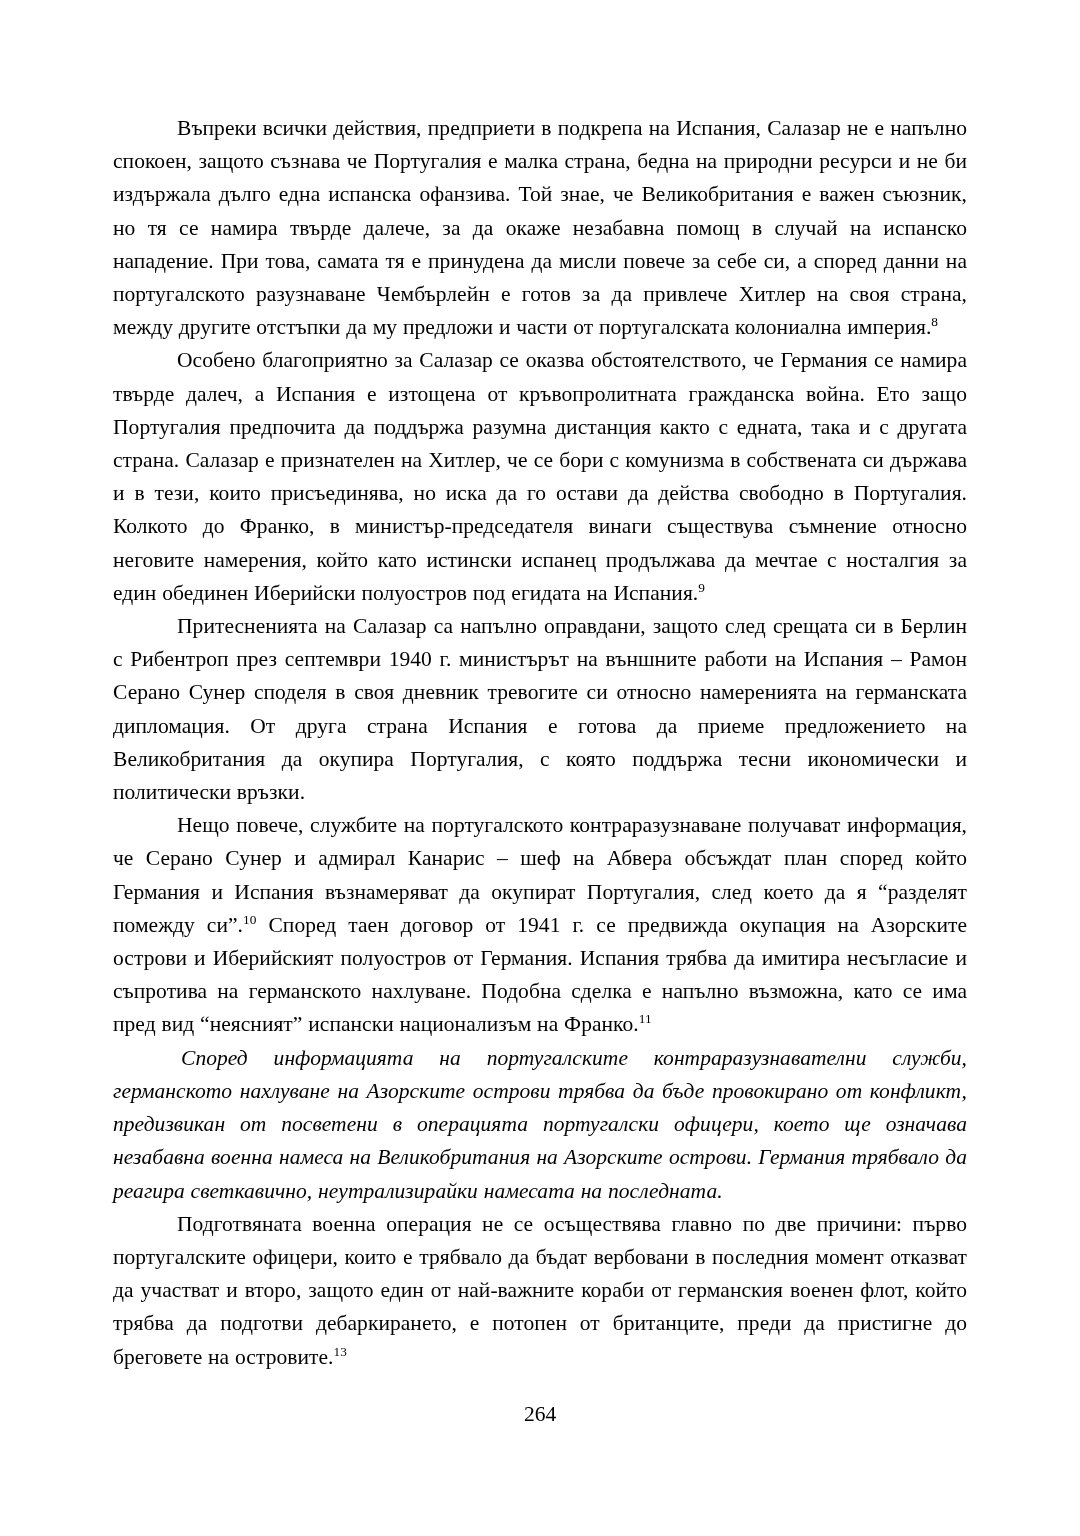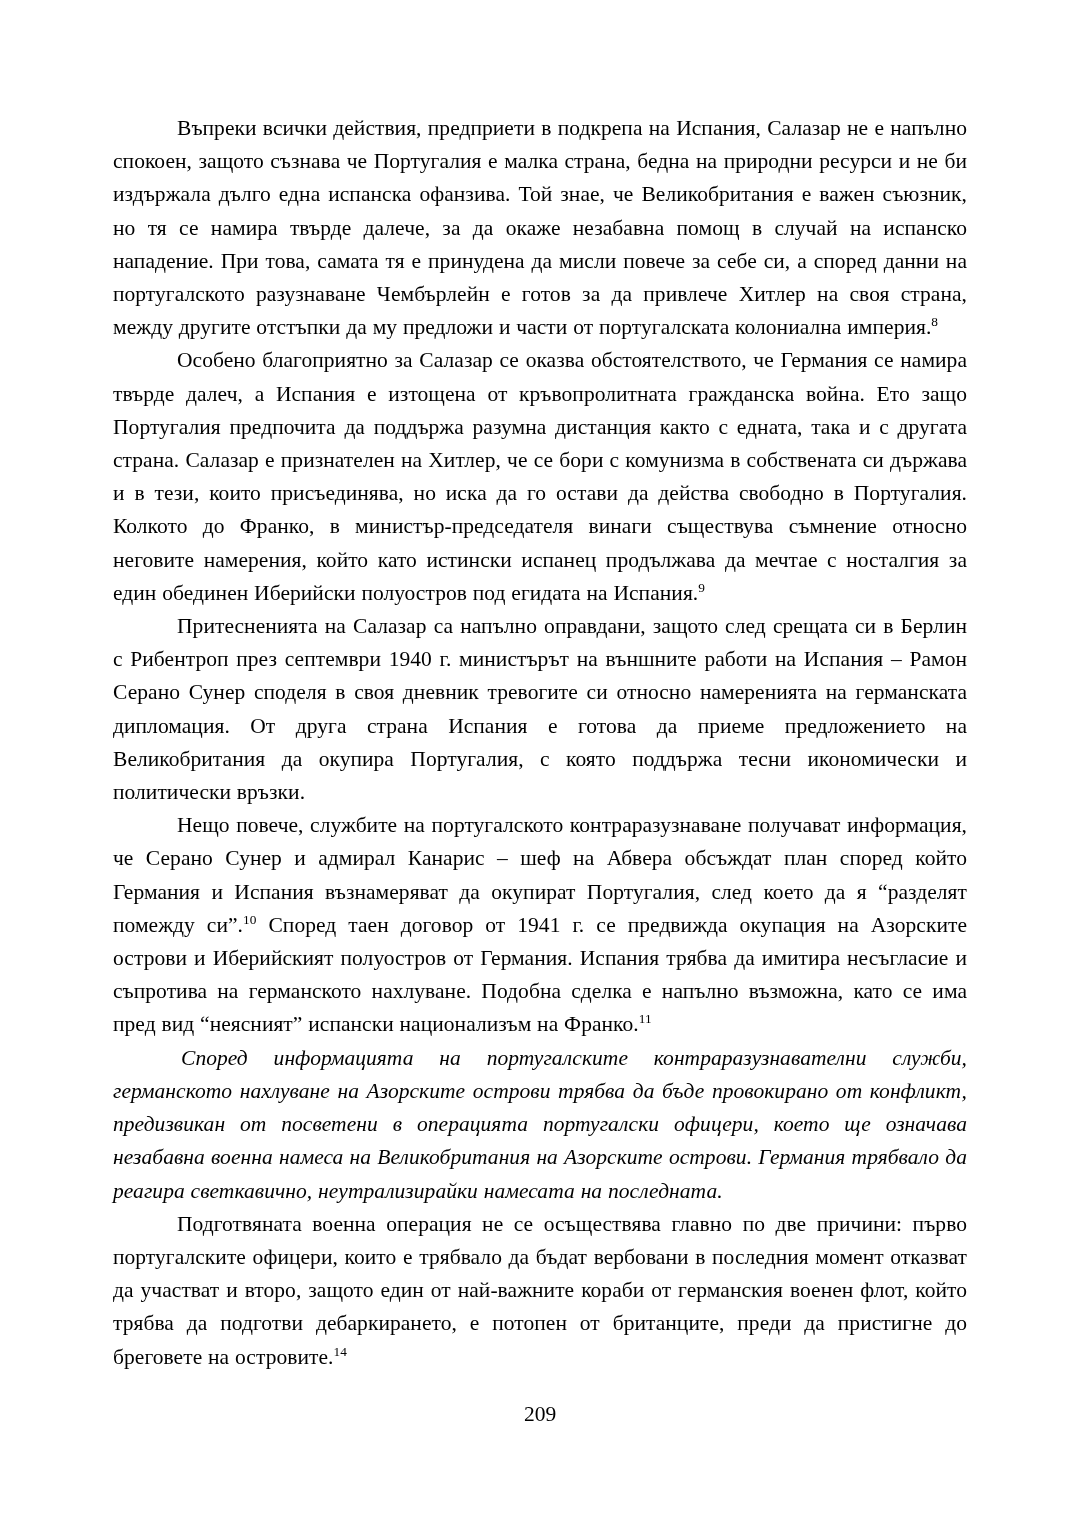--- a/index.html
+++ b/index.html
@@ -60,18 +60,18 @@
     <p><span>Въпреки всички действия, предприети в подкрепа на Испания, Салазар не е напълно спокоен, защото съзнава че Португалия е малка страна, бедна на природни ресурси и не би издържала дълго една испанска офанзива. Той знае, че Великобритания е важен съюзник, но тя се намира твърде далече, за да окаже незабавна помощ в случай на испанско нападение. При това, самата тя е принудена да мисли повече за себе си, а според данни на португалското разузнаване Чембърлейн е готов за да привлече Хитлер на своя страна, между другите отстъпки да му предложи и части от португалската колониална империя.</span><sup>8</sup></p>
 
     <p><span>Особено благоприятно за Салазар се оказва обстоятелството, че Германия се намира твърде далеч, а Испания е изтощена от  кръвопролитната гражданска война. Ето защо Португалия предпочита да поддържа разумна дистанция както с едната, така и с другата страна. Салазар е признателен на Хитлер, че се бори с комунизма в собствената си държава и в тези, които присъединява, но иска да го остави да действа свободно в Португалия. Колкото до Франко, в министър-председателя винаги  съществува съмнение относно неговите намерения, който като истински испанец  продължава да мечтае с носталгия за един обединен Иберийски полуостров под егидата на Испания.</span><sup>9</sup></p>
 
     <p><span>Притесненията на Салазар са напълно оправдани, защото след срещата си в Берлин с Рибентроп през септември 1940 г. министърът на външните работи на Испания – Рамон Серано Сунер споделя в своя дневник тревогите си относно намеренията на германската дипломация. От друга страна Испания е готова да приеме предложението на Великобритания да окупира Португалия, с която поддържа тесни икономически и политически връзки.</span></p>
 
     <p><span>Нещо повече, службите на португалското контраразузнаване получават информация, че Серано Сунер и адмирал Канарис – шеф на Абвера обсъждат план според който Германия и Испания възнамеряват да окупират Португалия, след което да я “разделят помежду си”.</span><sup>10</sup><span> Според таен договор от 1941 г. се предвижда окупация на Азорските острови и Иберийският полуостров от Германия. Испания трябва да имитира несъгласие и съпротива на германското нахлуване. Подобна сделка е напълно възможна, като се има пред вид “неясният” испански национализъм на Франко.</span><sup>11</sup></p>
 
     <p class="tight-indent"><span> Според информацията на португалските контраразузнавателни служби, германското нахлуване на Азорските острови трябва да бъде провокирано от конфликт, предизвикан от посветени в операцията португалски офицери, което ще означава незабавна военна намеса на Великобритания на Азорските острови. Германия трябвало да реагира светкавично, неутрализирайки намесата на последната.</span></p>
 
-    <p><span>Подготвяната военна операция не се осъществява главно по две причини: първо португалските офицери, които е трябвало да бъдат вербовани в последния момент отказват да участват и второ, защото един от най-важните кораби от германския военен флот, който  трябва да подготви дебаркирането, е  потопен от британците, преди да пристигне до бреговете на островите.</span><sup>14</sup></p>
+    <p><span>Подготвяната военна операция не се осъществява главно по две причини: първо португалските офицери, които е трябвало да бъдат вербовани в последния момент отказват да участват и второ, защото един от най-важните кораби от германския военен флот, който  трябва да подготви дебаркирането, е  потопен от британците, преди да пристигне до бреговете на островите.</span><sup>13</sup></p>
 
   </div>
 
-  <div class="page-number">209</div>
+  <div class="page-number">264</div>
 </div>
 
 </body></html>

